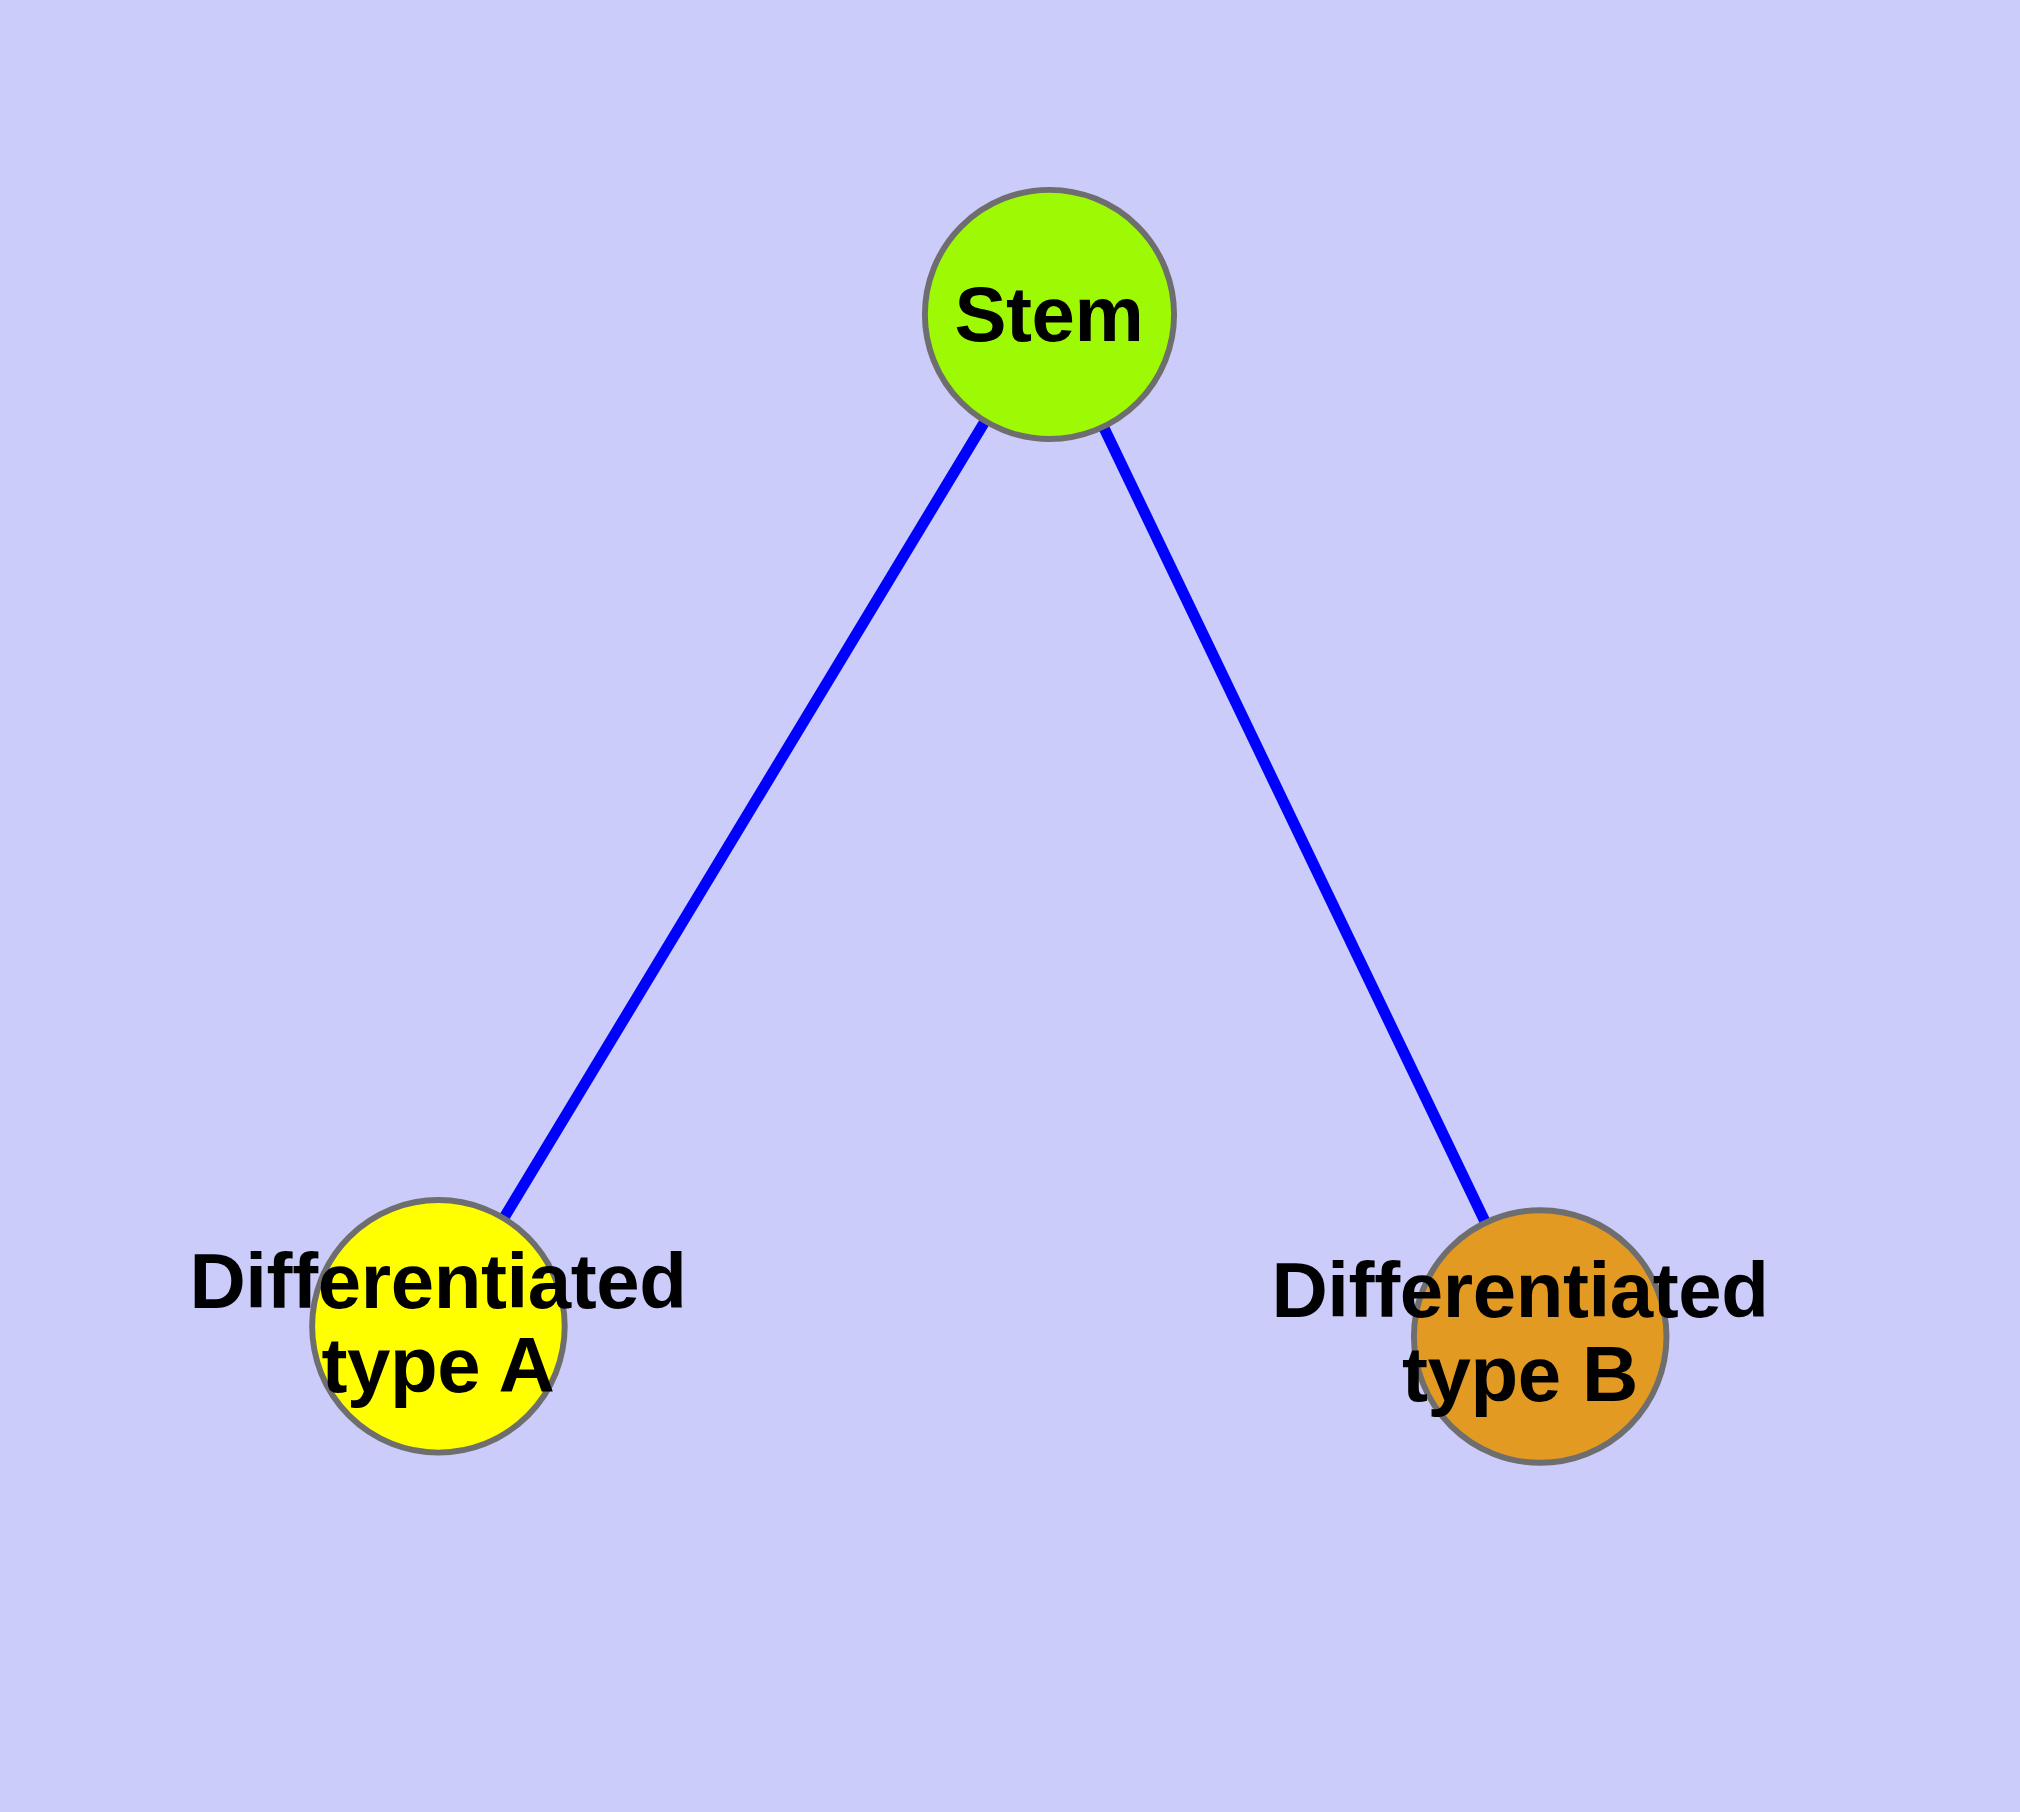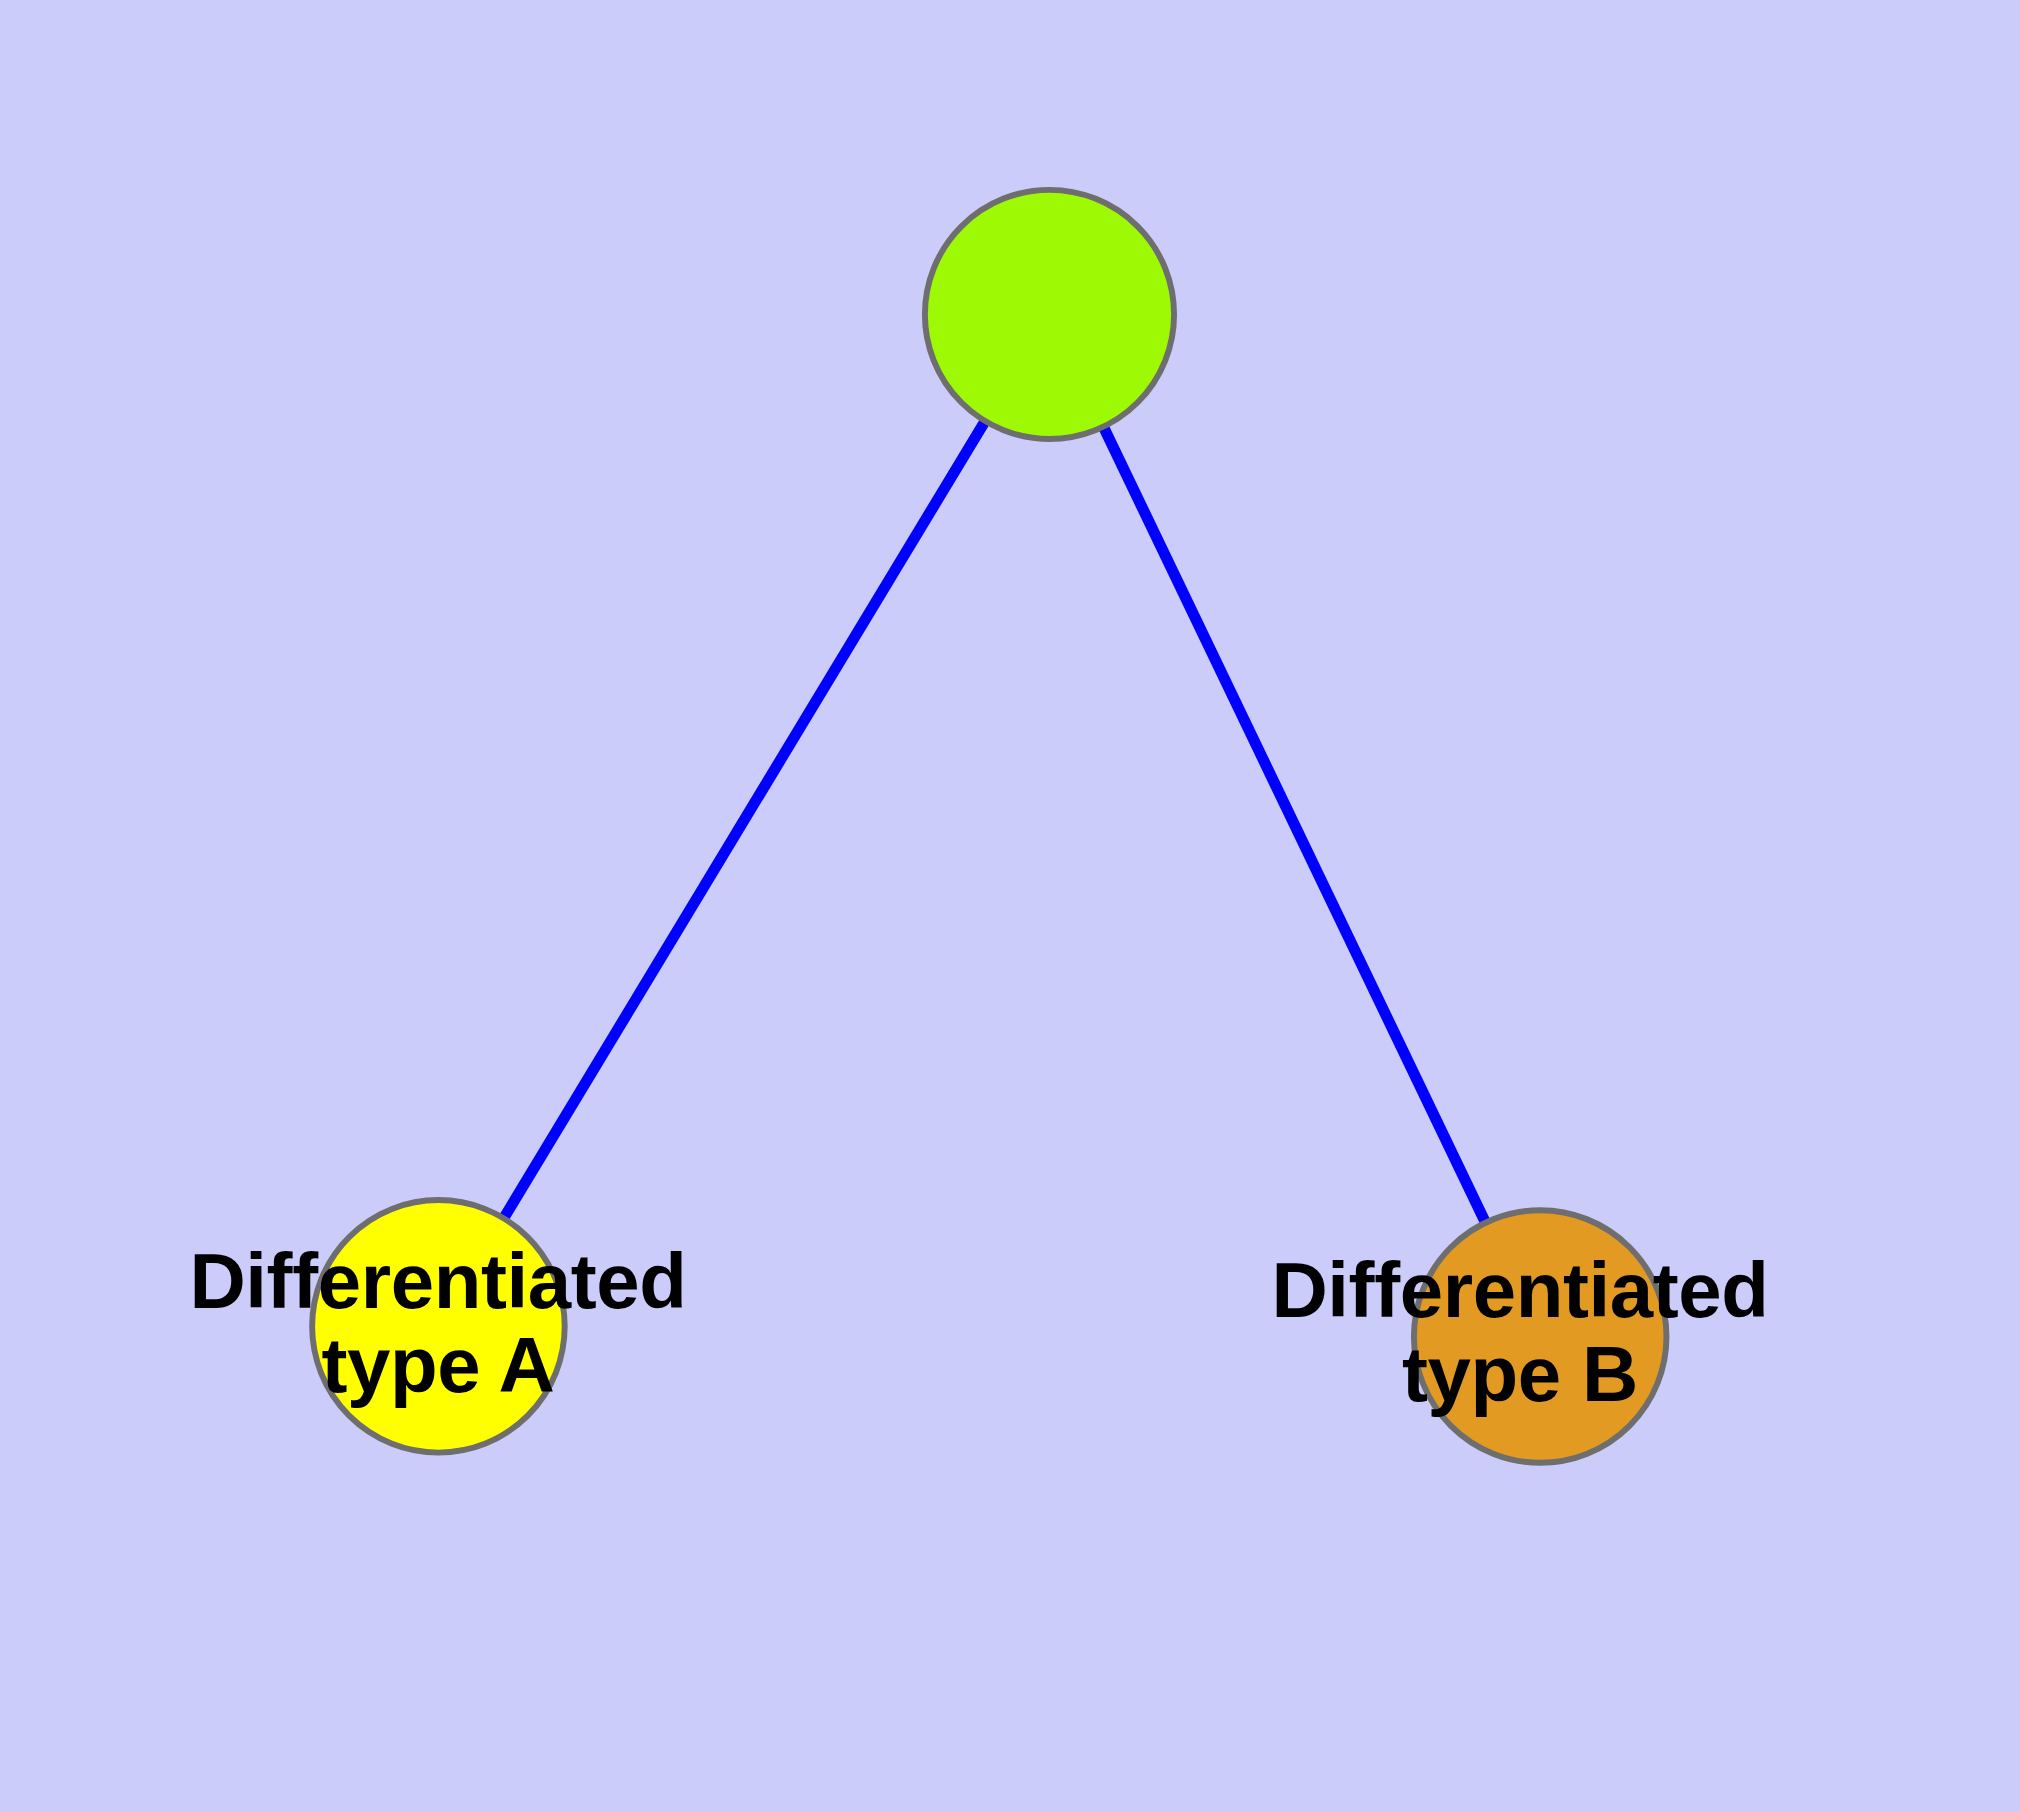--- a/index.html
+++ b/index.html
@@ -72,20 +72,21 @@
       <line x1="1238" y1="371" x2="1817" y2="1577" stroke="#0000ff" stroke-width="13" stroke-linecap="butt"></line>
     </g>
 
     <g>
       <circle cx="517" cy="1565" r="149" fill="#ffff00" stroke="#6e6e6e" stroke-width="7"></circle>
       <circle cx="1817" cy="1577" r="149" fill="#e39a23" stroke="#6e6e6e" stroke-width="7"></circle>
       <circle cx="1238" cy="371" r="147" fill="#9efa04" stroke="#6e6e6e" stroke-width="7"></circle>
     </g>
   </svg>
 
+  <div class="node-label" id="label-stem">Stem</div>
 
   <div class="node-label" id="label-diff-a">Differentiated
 type A</div>
 
   <div class="node-label" id="label-diff-b">Differentiated
 type B</div>
 
 </div>
 
 

